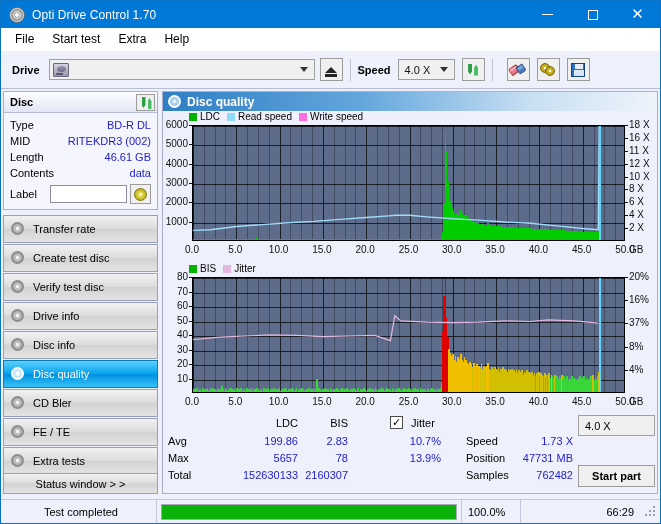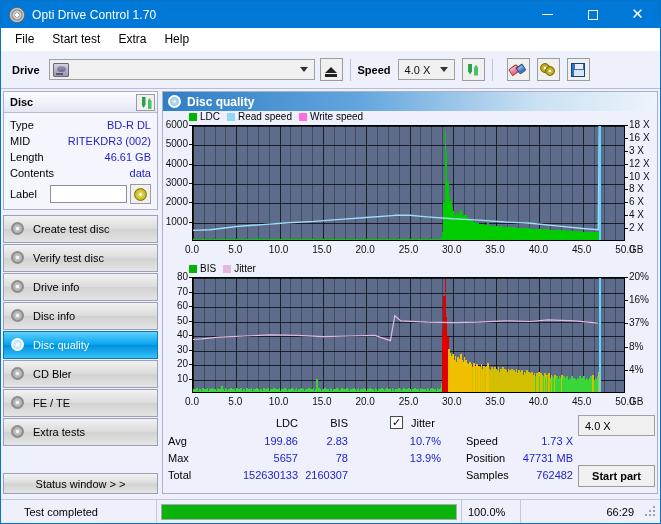--- a/index.html
+++ b/index.html
@@ -287,21 +287,21 @@
   }
 
   
   .statusbar {
     position: absolute; left: 0; right: 0; bottom: 0; height: 24px;
     background: #eef0fb;
     border-top: 1px solid #c3c7dc;
     display: flex; align-items: center;
     font-size: 11px;
   }
-  .sb-text { width: 155px; padding-left: 23px; white-space: nowrap; }
+  .sb-text { width: 155px; padding-left: 5px; white-space: nowrap; text-align: center; }
   .sb-div { width: 1px; height: 24px; background: #c3c7dc; }
   .sb-progwrap {
     width: 296px; height: 16px; margin: 0 4px;
     border: 1px solid #a7a7b5; background: #ffffff;
     position: relative; flex: none;
   }
   .sb-prog { position: absolute; left: 0; top: 0; bottom: 0; background: #0ab30a; }
   .sb-pct { width: 58px; padding-left: 6px; }
   .sb-time { flex: 1; text-align: right; padding-right: 10px; }
   .sb-grip { width: 14px; height: 14px; margin-right: 2px; position: relative; }
@@ -406,20 +406,26 @@
           <span class="k">Label</span>
           <input class="label-input" type="text" value="" style="">
           <span class="label-btn">
             <span class="icon-cd"></span>
           </span>
         </div>
       </div>
     </div>
 
     <div class="navlist">
+      <div class="navitem">
+        <span class="nav-icon">
+            <i class="ring"></i>
+          </span>
+        <span>Transfer rate</span>
+      </div>
       <div class="navitem">
         <span class="nav-icon">
             <i class="ring"></i>
           </span>
         <span>Create test disc</span>
       </div>
       <div class="navitem">
         <span class="nav-icon">
             <i class="ring"></i>
           </span>
@@ -913,21 +919,21 @@
           <div class="y2tick" style="left: 466px; top: 98.2222px;">4 X</div>
           <div class="tickmark" style="left: 462px; width: 3px; height: 1px; top: 104.222px;"></div>
           <div class="y2tick" style="left: 466px; top: 85.3333px;">6 X</div>
           <div class="tickmark" style="left: 462px; width: 3px; height: 1px; top: 91.3333px;"></div>
           <div class="y2tick" style="left: 466px; top: 72.4444px;">8 X</div>
           <div class="tickmark" style="left: 462px; width: 3px; height: 1px; top: 78.4444px;"></div>
           <div class="y2tick" style="left: 466px; top: 59.5556px;">10 X</div>
           <div class="tickmark" style="left: 462px; width: 3px; height: 1px; top: 65.5556px;"></div>
           <div class="y2tick" style="left: 466px; top: 46.6667px;">12 X</div>
           <div class="tickmark" style="left: 462px; width: 3px; height: 1px; top: 52.6667px;"></div>
-          <div class="y2tick" style="left: 466px; top: 33.7778px;">3 X</div>
+          <div class="y2tick" style="left: 466px; top: 33.7778px;">11 X</div>
           <div class="tickmark" style="left: 462px; width: 3px; height: 1px; top: 39.7778px;"></div>
           <div class="y2tick" style="left: 466px; top: 20.8889px;">16 X</div>
           <div class="tickmark" style="left: 462px; width: 3px; height: 1px; top: 26.8889px;"></div>
           <div class="y2tick" style="left: 466px; top: 8px;">18 X</div>
           <div class="tickmark" style="left: 462px; width: 3px; height: 1px; top: 14px;"></div>
           <div class="xtick" style="left: 17px; width: 24px; text-align: center; top: 133px;">0.0</div>
           <div class="xtick" style="left: 60.3px; width: 24px; text-align: center; top: 133px;">5.0</div>
           <div class="xtick" style="left: 103.6px; width: 24px; text-align: center; top: 133px;">10.0</div>
           <div class="xtick" style="left: 146.9px; width: 24px; text-align: center; top: 133px;">15.0</div>
           <div class="xtick" style="left: 190.2px; width: 24px; text-align: center; top: 133px;">20.0</div>

